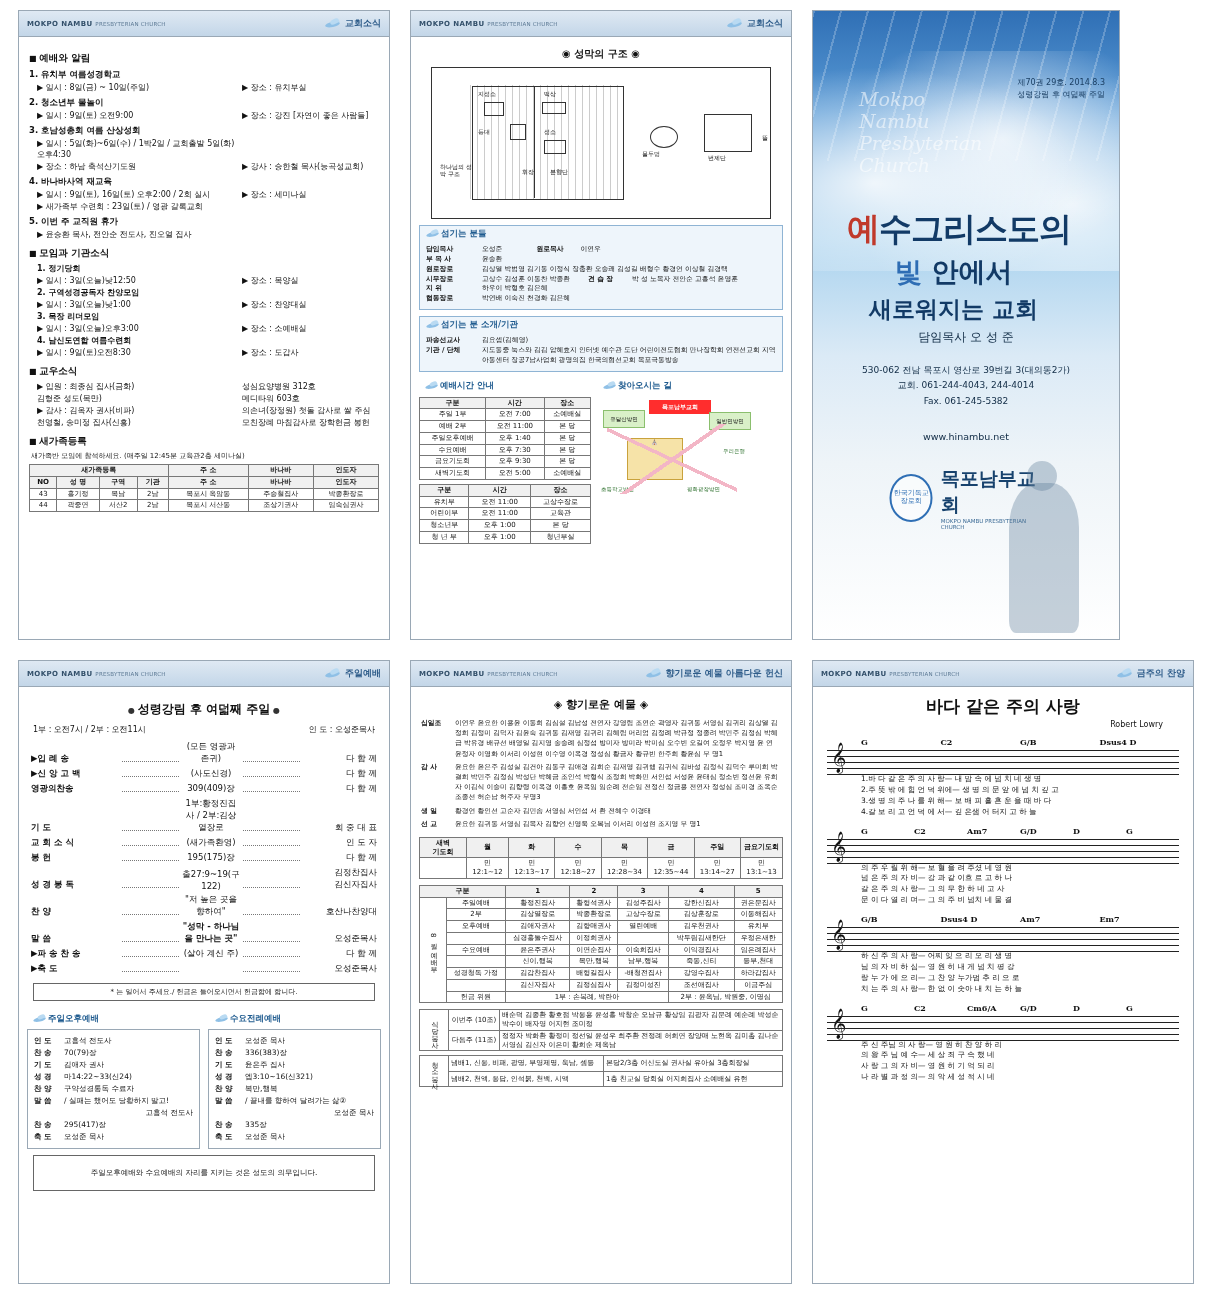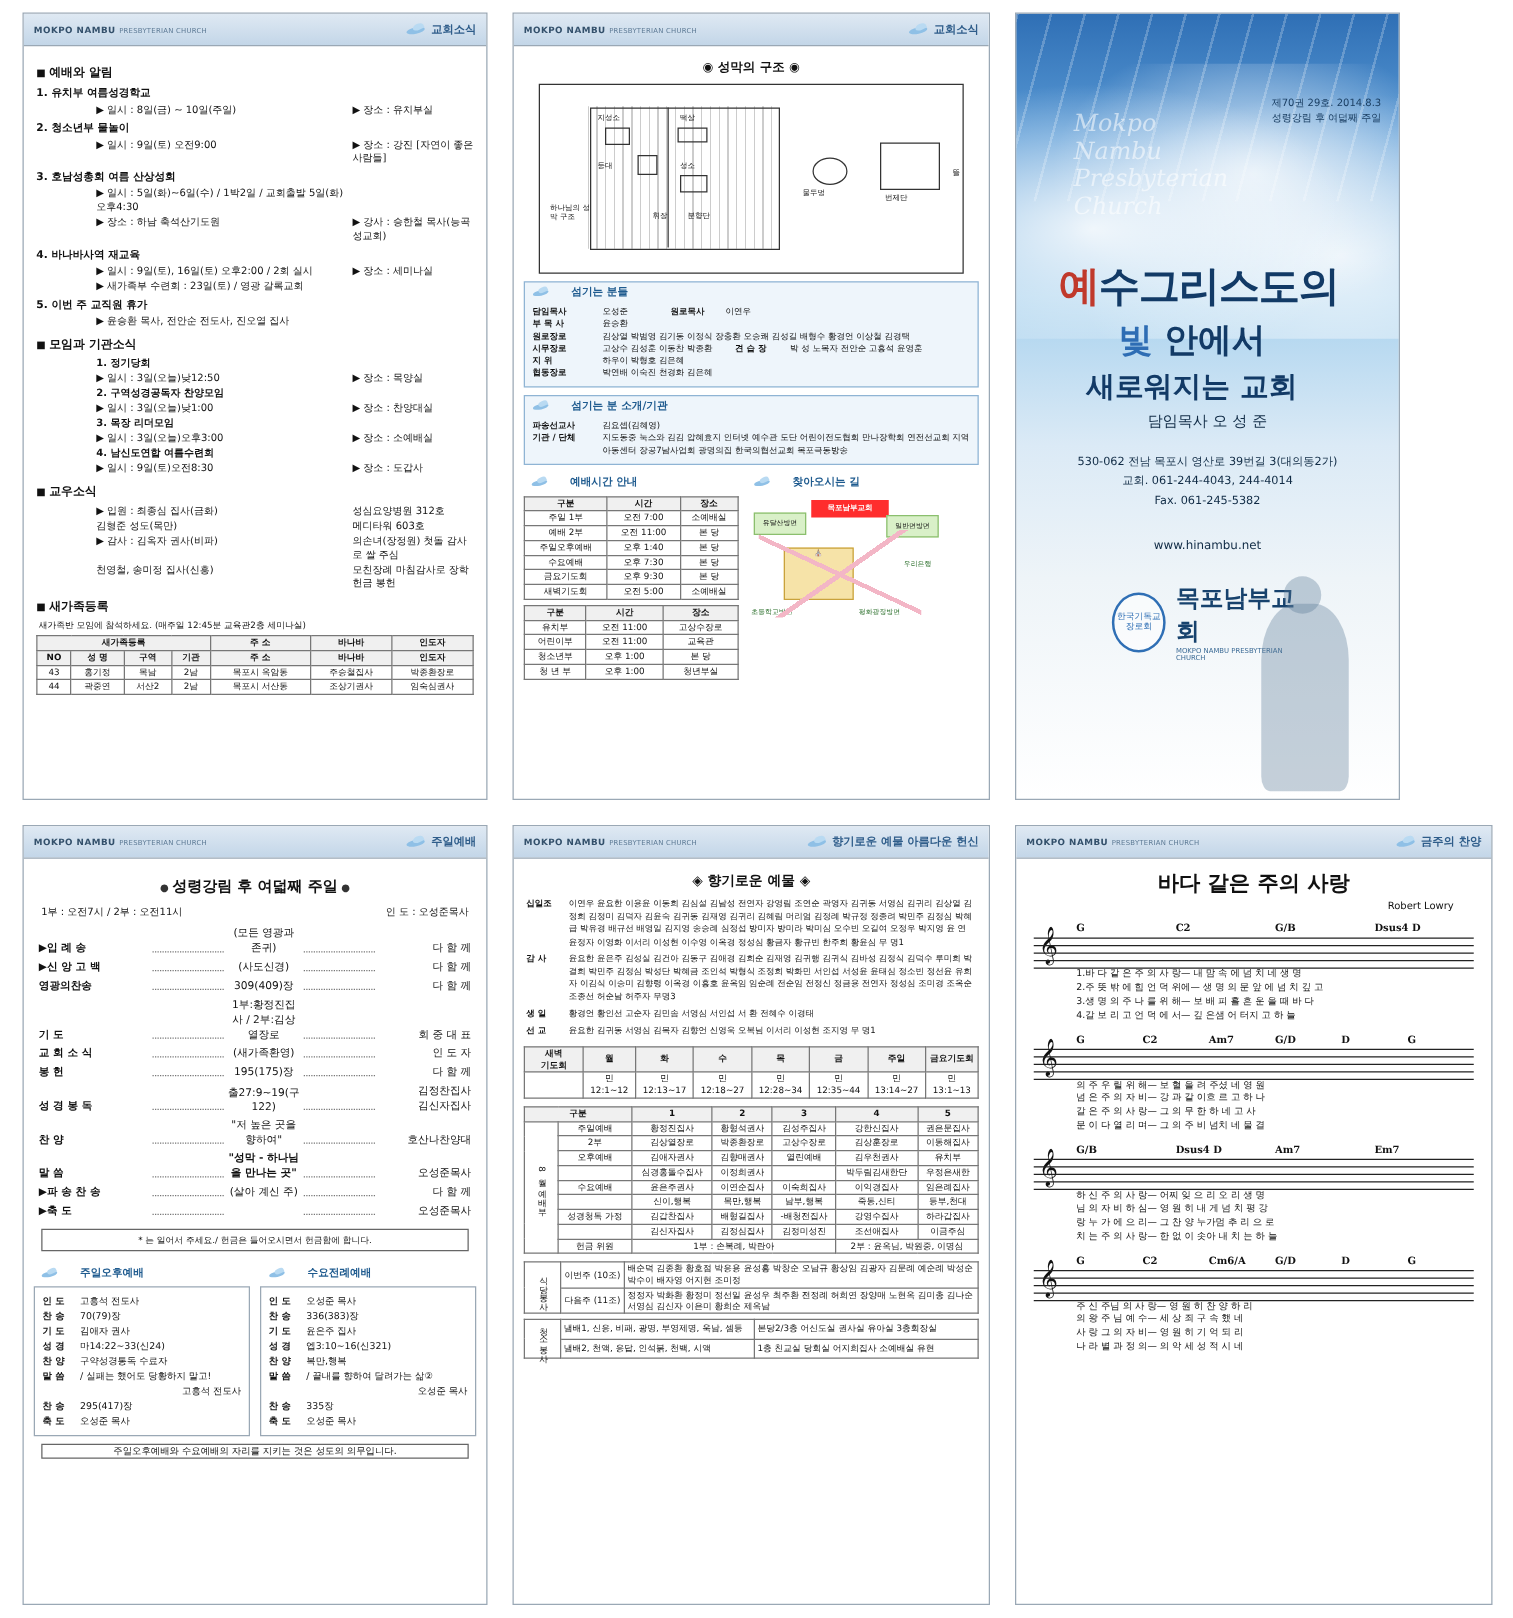--- a/index.html
+++ b/index.html
@@ -30,21 +30,21 @@
   .dove:after{content:"";position:absolute;left:5px;top:0px;width:9px;height:5px;border-radius:50% 50% 0 50%;
     background:#b9daf2;transform:rotate(-25deg);}
 
   .body{padding:8px 10px;box-sizing:border-box;}
 
   
   .sec{font-size:9.5px;font-weight:bold;margin:7px 0 3px;}
   .sec:before{content:"■ ";color:#111;font-size:8px;}
   .num{font-size:8.5px;font-weight:bold;margin:4px 0 1px;}
   .row{display:flex;font-size:8px;margin:1px 0 1px 8px;}
-  .row .c1{flex:0 0 205px;margin-left:40px;}
+  .row .c1{flex:0 0 205px;}
   .row .c2{flex:1;}
 
   table.grid{border-collapse:collapse;width:100%;font-size:7px;margin-top:3px;padding-left:36px;}
   table.grid th,table.grid td{border:1px solid #777;padding:1px 2px;text-align:center;line-height:1.25;}
   table.grid th{background:#f0f0f0;font-weight:bold;}
 
   .note{font-size:7px;margin:3px 0 2px 2px;}
 
   
   .cover{
@@ -76,21 +76,21 @@
   .cover .logo .nm small{display:block;font-size:5.5px;font-weight:normal;color:#3b6a95;}
   .cover .figure{position:absolute;right:40px;bottom:6px;width:70px;height:150px;
     background:rgba(90,120,150,.35);border-radius:40% 40% 10% 10%/30% 30% 8% 8%;}
   .cover .figure:before{content:"";position:absolute;left:18px;top:-22px;width:30px;height:30px;border-radius:50%;
     background:rgba(90,120,150,.35);}
   .cover .rays{position:absolute;left:0;top:0;width:100%;height:150px;opacity:.45;
     background:repeating-linear-gradient(105deg,rgba(255,255,255,.5) 0 2px,rgba(255,255,255,0) 2px 26px);}
 
   
   .bluebox{border:1px solid #8fb4d4;background:#eef5fb;margin-top:6px;}
-  .bluebar{display:flex;align-items:center;gap:16px;font-size:8.5px;font-weight:bold;color:#1f5b8f;padding:2px 5px;}
+  .bluebar{display:flex;align-items:center;gap:0;font-size:8.5px;font-weight:bold;color:#1f5b8f;padding:2px 5px;}
   .bluebar .dove{transform:scale(.85);}
   .bbody{padding:3px 6px 5px;font-size:6.8px;line-height:1.45;}
   .kv{display:flex;gap:4px;}
   .kv b{flex:0 0 52px;font-weight:bold;}
 
   
   .taber{border:1px solid #333;height:150px;margin:6px 12px 0;position:relative;background:#fff;}
   .taber .inner{position:absolute;left:40px;top:18px;width:150px;height:112px;border:1px solid #333;}
   .taber .inner2{position:absolute;left:40px;top:18px;width:62px;height:112px;border-right:1px solid #333;}
   .taber .sq{position:absolute;border:1px solid #333;}
@@ -120,21 +120,21 @@
   .ow .a{flex:0 0 88px;font-weight:bold;}
   .ow .b{flex:1;text-align:center;}
   .ow .c{flex:0 0 74px;text-align:right;}
   .dots{flex:1;border-bottom:1px dotted #777;margin:0 3px 3px;}
   .boxnote{border:1px solid #666;font-size:7px;text-align:center;padding:3px;margin:8px 6px;}
   .twocol{display:flex;gap:8px;margin-top:6px;}
   .twocol > div{flex:1;border:1px solid #9aa8b5;padding:4px 6px;box-sizing:border-box;}
   .duty{display:flex;font-size:7.5px;margin:2px 0;}
   .duty .d1{flex:0 0 30px;font-weight:bold;}
   .duty .d2{flex:1;}
-  .footnote{border:1px solid #666;text-align:center;font-size:7.5px;padding:0;margin:6px;}
+  .footnote{border:1px solid #666;text-align:center;font-size:7.5px;padding:12px;margin:6px;}
 
   
   .plist{display:flex;font-size:6.8px;line-height:1.5;margin:3px 2px;}
   .plist .ph{flex:0 0 34px;font-weight:bold;}
   .plist .pb{flex:1;}
 </style>
 </head>
 <body>
 
 <div class="page panel" style="left:18px;top:10px;width:372px;height:630px;">

